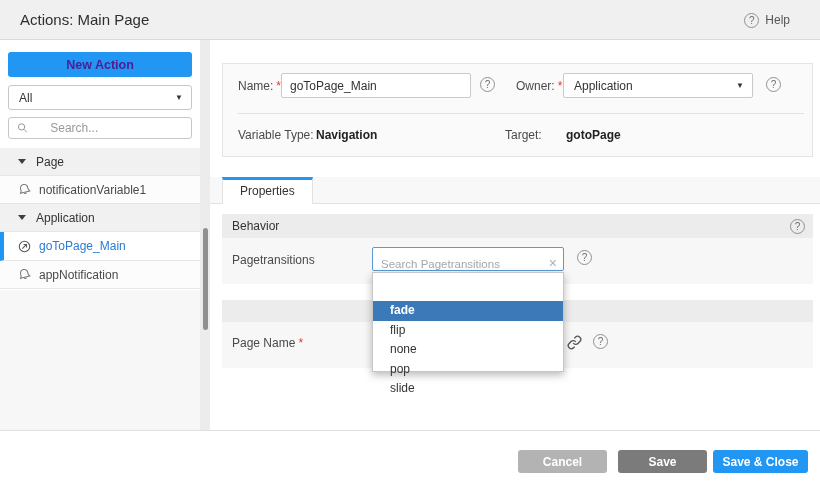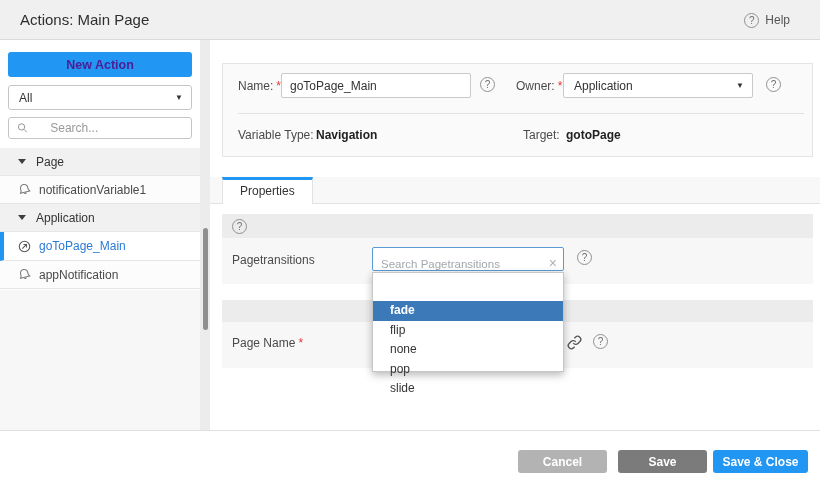--- a/index.html
+++ b/index.html
@@ -44,21 +44,21 @@
   .toppanel .name-label  { position:absolute; left:15px;  top:15px; }
   .toppanel .name-input  { position:absolute; left:58px;  top:9px;  width:190px; height:25px; border:1px solid #c9c9c9; border-radius:2px; background:#fff; padding:0 8px; font-size:12px; font-family:inherit; color:#333; outline:none; }
   .toppanel .q1 { position:absolute; left:257px; top:13px; }
   .toppanel .owner-label { position:absolute; left:293px; top:15px; }
   .selectbox { position:absolute; left:340px; top:9px; width:190px; height:25px; background:#fff; border:1px solid #c9c9c9; border-radius:2px; display:flex; align-items:center; padding:0 8px 0 10px; cursor:pointer; }
   .selectbox .val { flex:1; font-size:12px; color:#333; }
   .toppanel .q2 { position:absolute; left:543px; top:13px; }
   .toppanel .divider { position:absolute; left:15px; top:49px; width:566px; height:1px; background:#e2e2e2; }
   .toppanel .vt-label { position:absolute; left:15px;  top:64px;text-align:center; }
   .toppanel .vt-value { position:absolute; left:93px;  top:64px; color:#222; font-weight:600; }
-  .toppanel .tg-label { position:absolute; left:300px; top:64px; }
+  .toppanel .tg-label { position:absolute; left:282px; top:64px; }
   .toppanel .tg-value { position:absolute; left:343px; top:64px; color:#222; font-weight:600; }
 
   
   .tabstrip { position:absolute; left:210px; top:177px; width:610px; height:27px; background:#f8f8f8; border-bottom:1px solid #e2e2e2; }
   .tab { position:absolute; left:12px; top:0; height:27px; background:#fff; border-left:1px solid #e2e2e2; border-right:1px solid #e2e2e2; border-top:3px solid #2196f3; padding:0 17px; line-height:23px; color:#333; cursor:pointer; }
 
   
   .sec-h { position:absolute; left:222px; width:591px; background:#ececec; display:flex; align-items:center; padding:0 8px 0 10px; color:#333; }
   .sec-h .t { flex:1; }
   .sec-b { position:absolute; left:222px; width:591px; background:#f7f7f7; }
@@ -185,20 +185,21 @@
     <span class="vt-value">Navigation</span>
     <span class="lbl tg-label">Target:</span>
     <span class="tg-value">gotoPage</span>
   </div>
 
   <div class="tabstrip">
     <div class="tab">Properties</div>
   </div>
 
   <div class="sec-h bh">
+    <span class="t">Behavior</span>
     <span class="q">?</span>
   </div>
   <div class="sec-b bb">
     <span class="field-label" style="top:15px;">Pagetransitions</span>
     <div class="combo">
       <input type="text" placeholder="Search Pagetransitions" style="">
       <span class="clear-x">×</span>
     </div>
     <span class="q q3">?</span>
   </div>

